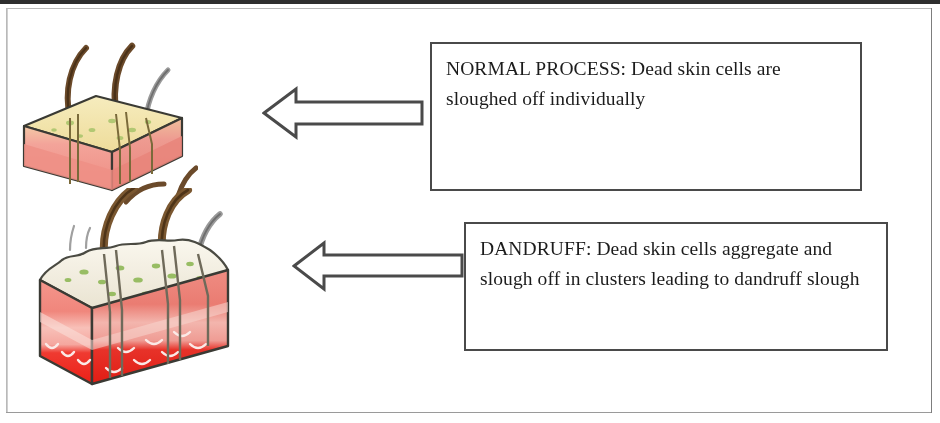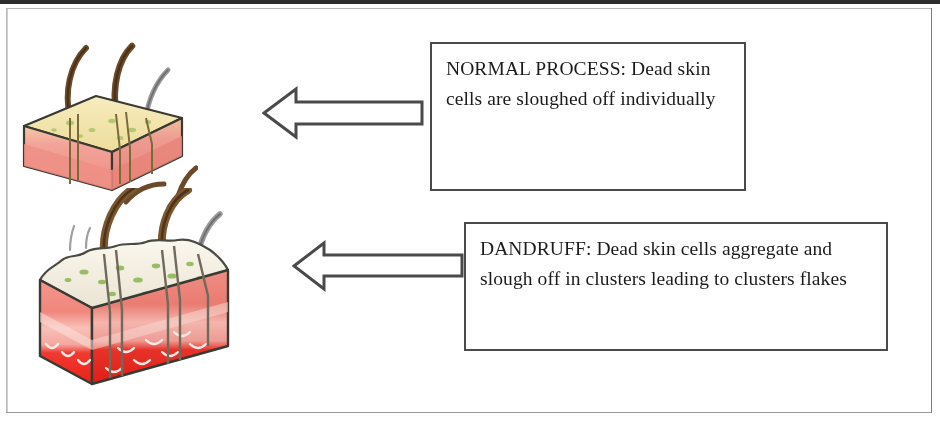--- a/index.html
+++ b/index.html
@@ -14,21 +14,21 @@
   .frame-inner{position:absolute;left:7px;top:9px;width:924px;height:403px;
          border-left:1px solid #cfcfcf;box-sizing:border-box;pointer-events:none;}
   .bottom-rule{position:absolute;left:6px;top:412px;width:926px;height:1px;background:#9a9a9a;}
   .right-rule{position:absolute;left:931px;top:8px;width:1px;height:405px;background:#7d7d7d;}
 
   
   .textbox{position:absolute;background:#ffffff;border:2px solid #4a4a4a;
            box-sizing:border-box;padding:10px 14px;}
   .textbox p{margin:0;font-size:19.5px;line-height:1.55;color:#1c1c1c;
              font-family:"Liberation Serif",serif;letter-spacing:.1px;}
-  #box-normal{left:430px;top:42px;width:316px;height:149px;}
+  #box-normal{left:430px;top:42px;width:432px;height:149px;}
   #box-dandruff{left:464px;top:222px;width:424px;height:129px;}
 
   
   .arrow{position:absolute;}
   #arrow-normal{left:262px;top:86px;width:162px;height:54px;}
   #arrow-dandruff{left:292px;top:240px;width:172px;height:52px;}
 
   
   .skin{position:absolute;}
   #skin-normal{left:8px;top:26px;width:190px;height:180px;}
@@ -208,16 +208,16 @@
 
   <svg class="arrow" id="arrow-dandruff" viewBox="0 0 172 52">
     <polygon points="2,26 32,3 32,15 170,15 170,36 32,36 32,49" fill="#ffffff" stroke="#4a4a4a" stroke-width="3" stroke-linejoin="miter"></polygon>
   </svg>
 
   <div class="textbox" id="box-normal">
     <p>NORMAL PROCESS: Dead skin cells are sloughed off individually</p>
   </div>
 
   <div class="textbox" id="box-dandruff">
-    <p>DANDRUFF: Dead skin cells aggregate and slough off in clusters leading to clusters flakes</p>
+    <p>DANDRUFF: Dead skin cells aggregate and slough off in clusters leading to dandruff slough</p>
   </div>
 
 </div>
 
 </body></html>

